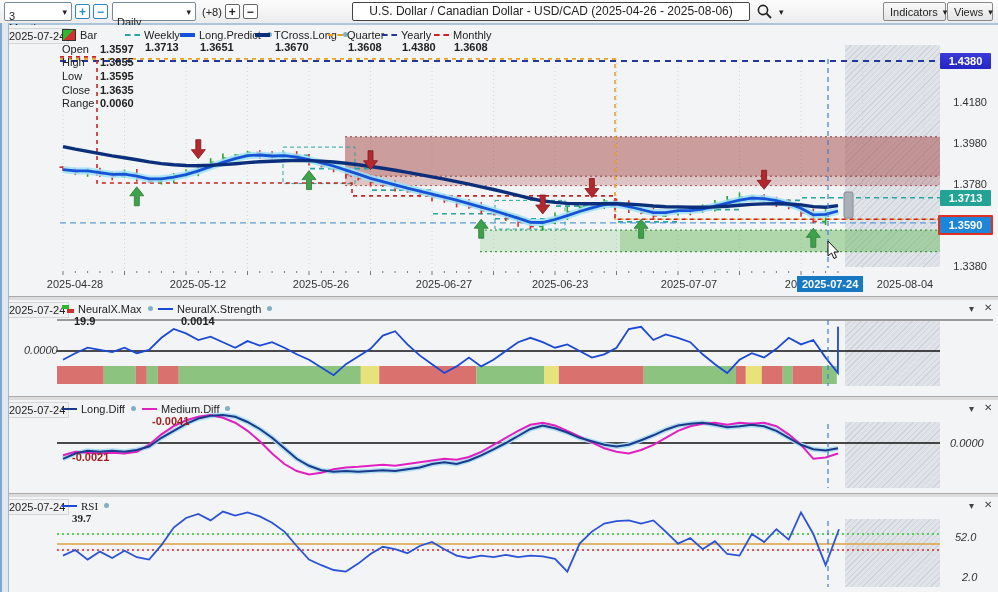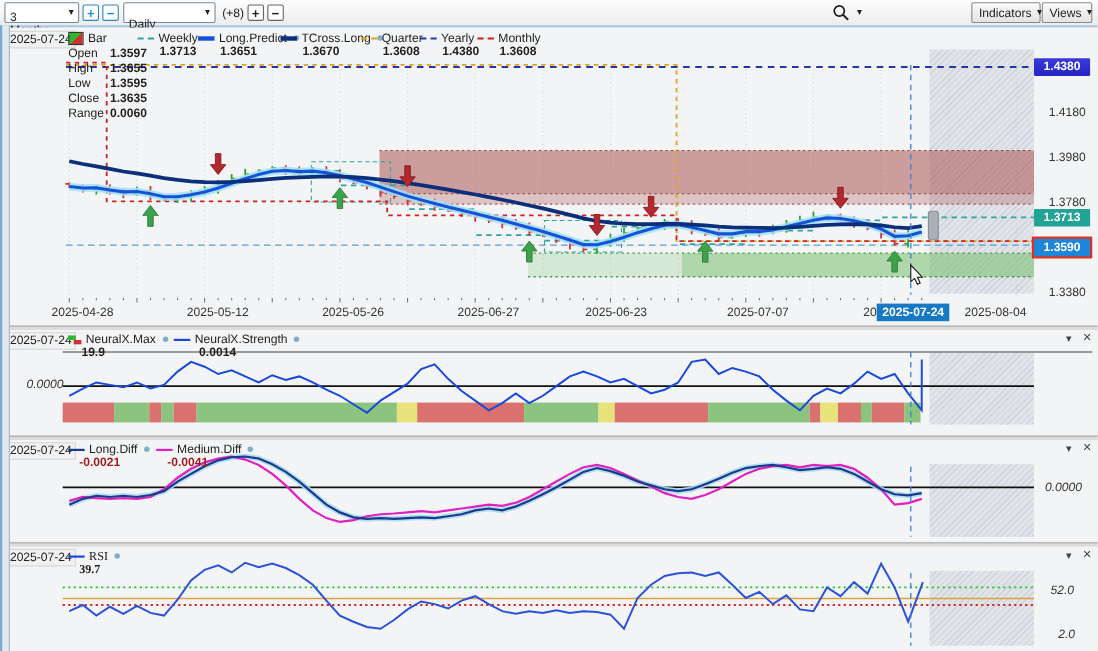--- a/index.html
+++ b/index.html
@@ -63,20 +63,23 @@
     </div>
     <button class="zbtn blue">+</button>
     <button class="zbtn blue">−</button>
     <div class="select" style="width:74px">
       <span class="lbl">Daily</span>
       <span class="caret">▾</span>
     </div>
     <span id="bars-added">(+8)</span>
     <button class="zbtn dark">+</button>
     <button class="zbtn dark">−</button>
+    <div id="title-box">
+      <span>U.S. Dollar / Canadian Dollar - USD/CAD (2025-04-26 - 2025-08-06)</span>
+    </div>
     <div id="search-wrap">
       <svg width="17" height="17">
         <circle cx="7" cy="7" r="4.6" fill="none" stroke="#222" stroke-width="1.6"></circle>
         <line x1="10.4" y1="10.4" x2="15" y2="15" stroke="#222" stroke-width="1.8"></line>
       </svg>
       <span class="caret" style="margin-left:6px">▾</span>
     </div>
     <div class="tbtn" style="left:883px;width:49px">
       <span>Indicators</span>
         <span class="caret">▾</span>
@@ -548,21 +551,21 @@
         <polyline points="63.0,58.8 75.3,53.5 87.6,50.7 99.9,51.8 112.2,50.7 124.5,51.8 136.8,50.0 149.1,46.5 161.4,37.8 173.7,30.8 186.0,23.8 198.3,18.5 210.6,15.7 222.9,15.0 235.2,16.8 247.5,22.0 259.8,29.0 272.1,37.8 284.4,48.3 296.7,58.8 309.0,65.8 321.3,70.3 333.6,71.7 345.9,71.0 358.2,71.7 370.5,71.0 382.8,70.3 395.1,71.0 407.4,69.3 419.7,67.5 432.0,64.0 444.3,62.3 456.6,64.0 468.9,60.5 481.2,55.3 493.5,49.3 505.8,43.0 518.1,36.0 530.4,29.0 542.7,25.5 555.0,28.3 567.3,32.5 579.6,37.8 591.9,41.3 604.2,44.8 616.5,46.5 628.8,44.8 641.1,40.2 653.4,35.3 665.7,29.7 678.0,25.5 690.3,23.8 702.6,22.7 714.9,24.8 727.2,27.3 739.5,26.2 751.8,24.8 764.1,26.2 776.4,30.8 788.7,37.8 801.0,44.8 813.3,49.3 825.6,50.4 838.0,48.3" fill="none" stroke="#1a3a8c" stroke-width="2"></polyline>
         <polyline points="828.0,24.0 828.0,88.0" fill="none" stroke="#3d7fd6" stroke-width="1.2" stroke-dasharray="5 4"></polyline>
       </svg>
       <div class="datechip" style="position: absolute; left: 5px; top: 2px;">2025-07-24</div>
       <div class="leg-item" style="position: absolute; left: 62px; top: 2px;">
         <div class="leg-row">
           <span class="dash" style="height: 0px; border-top: 2px solid rgb(26, 58, 140);"></span>
           <span>Long.Diff</span>
           <span class="infodot"></span>
         </div>
-        <div class="leg-val red" style="margin-left: 10px;">-0.0021</div>
+        <div class="leg-val red" style="margin-left: 10px; margin-top: 36px;">-0.0021</div>
       </div>
       <div class="leg-item" style="position: absolute; left: 142px; top: 2px;">
         <div class="leg-row">
           <span class="dash" style="height: 0px; border-top: 2px solid rgb(224, 32, 192);"></span>
           <span>Medium.Diff</span>
           <span class="infodot"></span>
         </div>
         <div class="leg-val red" style="margin-left: 10px;">-0.0041</div>
       </div>
       <div class="pctl" style="left: 969px; top: 4px;">▾</div>

